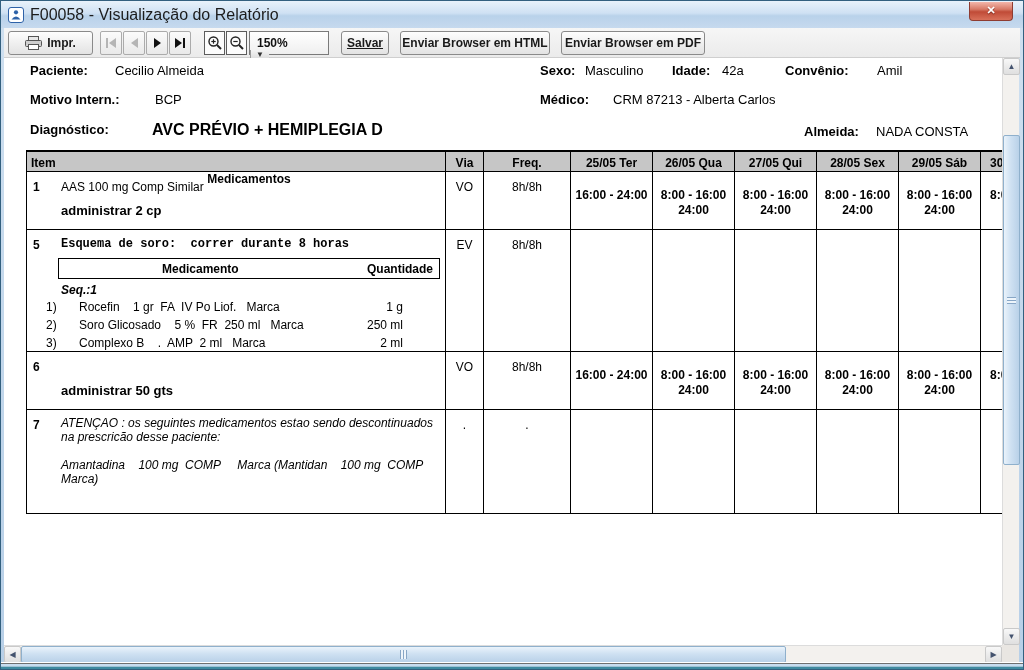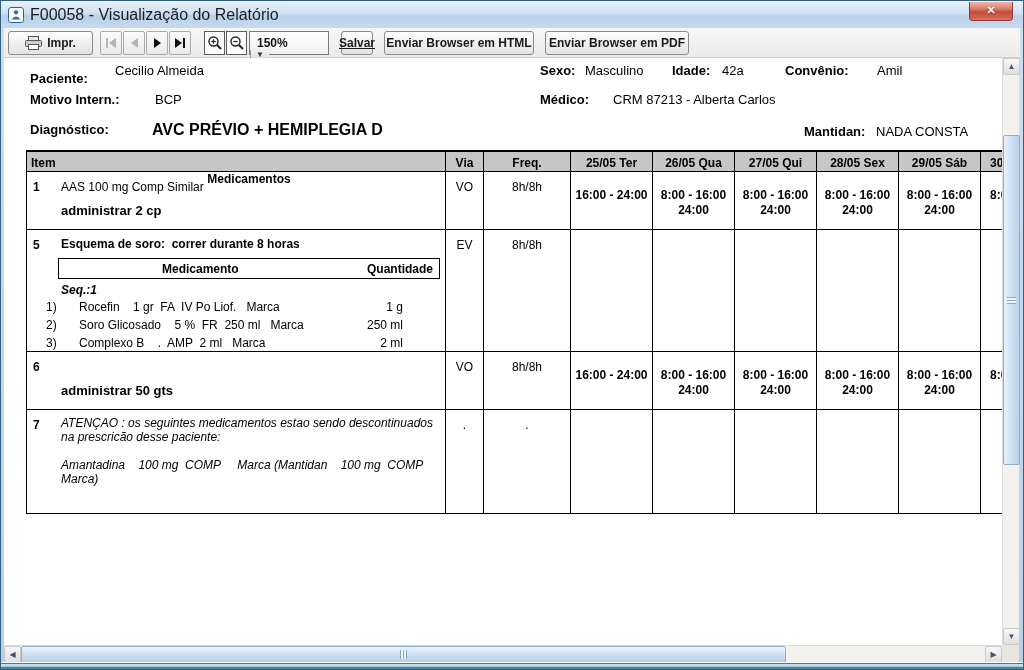--- a/index.html
+++ b/index.html
@@ -47,21 +47,21 @@
     background:linear-gradient(180deg,#fbfbfb,#e9e9e9); display:flex; align-items:center; justify-content:center; }
   .zoomgroup { display:flex; gap:1px; margin-left:13px; }
   .zoombtn { width:21px; height:24px; border:1px solid #5c5c5c; background:#fcfcfc;
     display:flex; align-items:center; justify-content:center; }
   .zoom-select { margin-left:2px; width:80px; height:24px; border:1px solid #7a7a7a;
     background:linear-gradient(180deg,#ffffff,#efefef); display:flex; align-items:stretch;flex-direction:column; }
   .zoom-value { flex:1; font-size:12px; font-weight:bold; color:#111; padding:4px 0 0 7px; }
   .zoom-arrow { width:19px; border-left:1px solid #9a9a9a;
     background:linear-gradient(180deg,#f4f4f4,#dcdcdc);
     font-size:8px; color:#333; display:flex; align-items:center; justify-content:center; }
-  .btn-salvar { width:32px; margin-left:12px;text-decoration:underline; }
+  .btn-salvar { width:48px; margin-left:12px;text-decoration:underline; }
   .btn-html { width:150px; margin-left:11px; }
   .btn-pdf  { width:144px; margin-left:11px; }
 
   
   .report {
     position:absolute; left:4px; top:58px; width:998px; height:587px;
     background:#fff; overflow:hidden; font-size:13px; color:#000;
   }
   .abs { position:absolute; white-space:pre-wrap; }
   .b { font-weight:bold; }
@@ -82,21 +82,21 @@
   .thead .c-item { padding:4px 0 0 4px; }
   .thead .c-via, .thead .c-freq { padding-top:4px; }
   .thead .c-day { padding-top:4px; font-weight:bold; }
   .thead .c-last { padding-top:4px; font-weight:bold; }
   .r-std { height:58px; }
   .r-soro { height:122px; }
   .r-warn { height:104px; }
   .item-num { position:absolute; left:6px; top:8px; font-weight:bold; }
   .med-line { position:absolute; left:34px; top:8px; white-space:pre-wrap; }
   .note-line { position:absolute; left:34px; top:31px; font-weight:bold; font-size:13px; }
-  .soro-title { position:absolute; left:34px; top:7px; font-weight:bold; white-space:pre-wrap; }
+  .soro-title { position:absolute; left:34px; top:7px; font-weight:bold; white-space:pre-wrap;font-family:Liberation Mono, monospace; }
   .soro-box { position:absolute; left:31px; top:28px; width:382px; height:21px; border:1px solid #000; }
   .soro-box .m { position:absolute; left:103px; top:3px; font-weight:bold; }
   .soro-box .q { position:absolute; right:6px; top:3px; font-weight:bold; }
   .seq { position:absolute; left:34px; top:53px; font-weight:bold; font-style:italic; }
   .medrow-n { position:absolute; left:19px; white-space:pre-wrap; }
   .medrow-d { position:absolute; left:52px; white-space:pre-wrap; }
   .medrow-q { position:absolute; left:296px; width:80px; text-align:right; }
   .warn { font-style:italic; white-space:pre-wrap; }
   .warn1 { position:absolute; left:34px; top:6px; width:372px; }
   .warn2 { position:absolute; left:34px; top:48px; width:372px; }
@@ -209,37 +209,37 @@
     <div class="tbtn btn-html">
       <span>Enviar Browser em HTML</span>
     </div>
     <div class="tbtn btn-pdf">
       <span>Enviar Browser em PDF</span>
     </div>
   </div>
 
   <div class="report">
 
-    <span class="abs b" style="left:26px; top:5px;margin-top:8px;">Paciente:</span>
+    <span class="abs b" style="left:26px; top:5px;">Paciente:</span>
     <span class="abs" style="left:111px; top:5px;">Cecilio Almeida</span>
     <span class="abs b" style="left:536px; top:5px;">Sexo:</span>
     <span class="abs" style="left:581px; top:5px;">Masculino</span>
     <span class="abs b" style="left:668px; top:5px;">Idade:</span>
     <span class="abs" style="left:718px; top:5px;">42a</span>
     <span class="abs b" style="left:781px; top:5px;">Convênio:</span>
     <span class="abs" style="left:873px; top:5px;">Amil</span>
 
     <span class="abs b" style="left:26px; top:34px;">Motivo Intern.:</span>
     <span class="abs" style="left:151px; top:34px;">BCP</span>
     <span class="abs b" style="left:536px; top:34px;">Médico:</span>
     <span class="abs" style="left:609px; top:34px;">CRM 87213 - Alberta Carlos</span>
 
     <span class="abs b" style="left:26px; top:64px;">Diagnóstico:</span>
     <span class="abs b" style="left:148px; top:63px; font-size:16px;">AVC PRÉVIO + HEMIPLEGIA D</span>
-    <span class="abs b" style="left:800px; top:66px;">Mantidan:</span>
+    <span class="abs b" style="left:800px; top:66px;">Almeida:</span>
     <span class="abs" style="left:872px; top:66px;">NADA CONSTA</span>
 
     <div class="tbl">
 
       <div class="trow thead">
         <div class="cell c-item">Item</div>
         <div class="cell c-medh">Medicamentos</div>
         <div class="cell c-via">Via</div>
         <div class="cell c-freq">Freq.</div>
         <div class="cell c-day">25/05 Ter</div>

